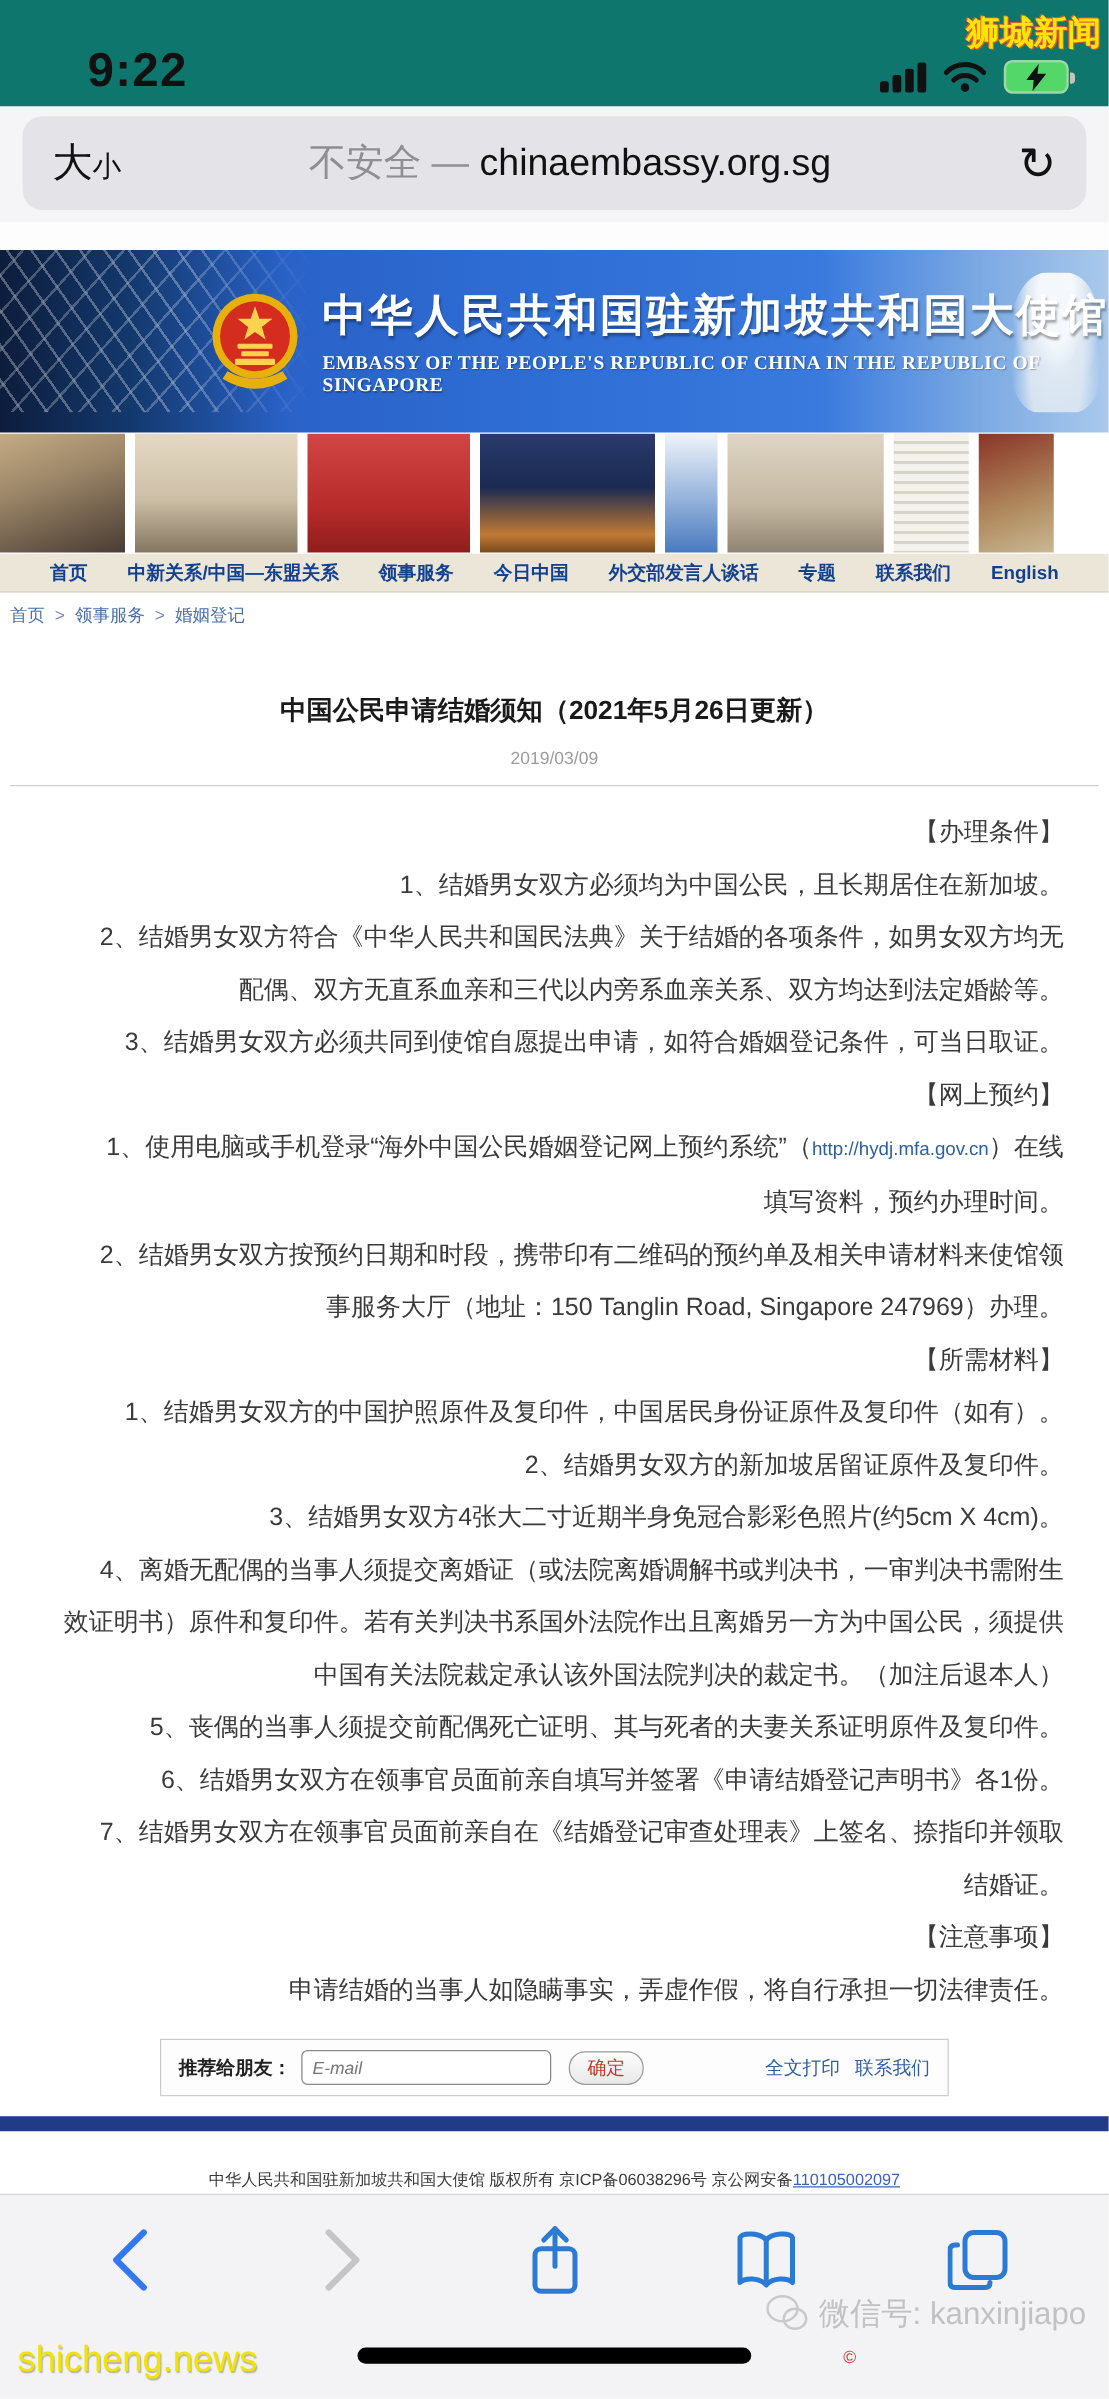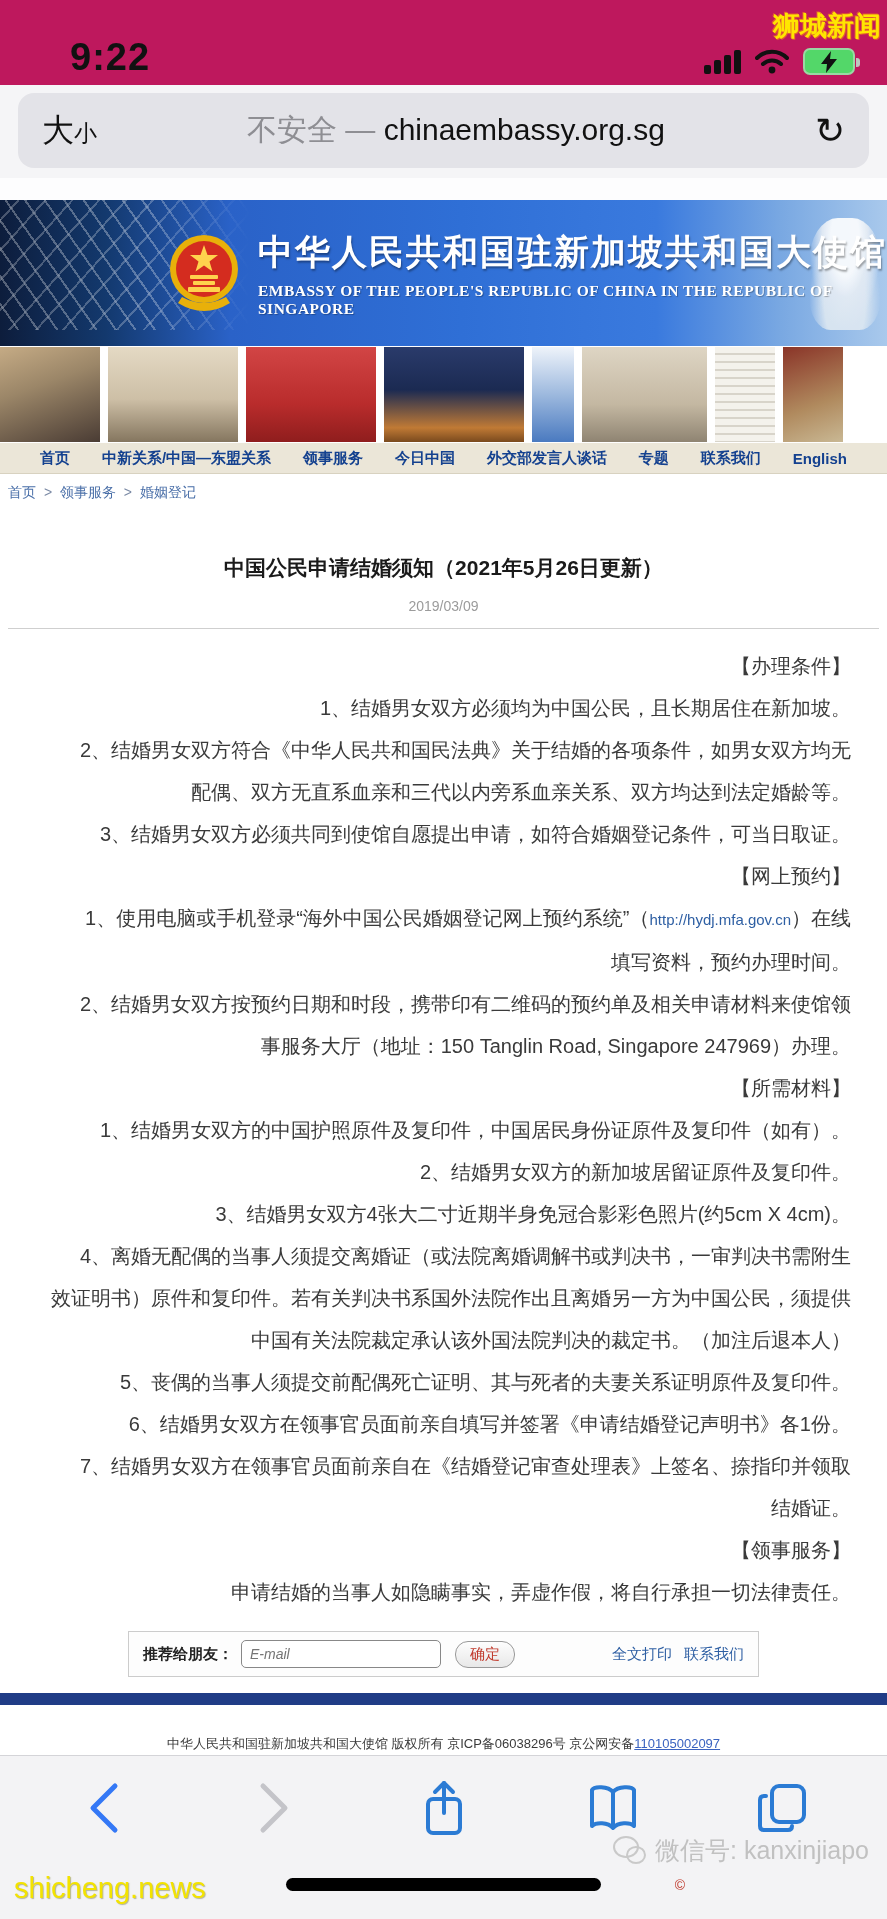--- a/index.html
+++ b/index.html
@@ -3,21 +3,21 @@
 <meta charset="utf-8">
 <style>
   * { margin:0; padding:0; box-sizing:border-box; }
   html,body { width:887px; }
   body {
     font-family:"Liberation Sans","DejaVu Sans",sans-serif;
     background:#fff; position:relative; width:887px; height:1919px; overflow:hidden;
   }
   
   .status-bar {
-    height:85px; background:#be185d; display:flex; align-items:flex-end;
+    height:85px; background:#0f766e; display:flex; align-items:flex-end;
     justify-content:space-between; padding:0 32px 6px 70px; position:relative;
   }
   .time { font-size:38px; font-weight:bold; color:#111; letter-spacing:1px; }
   .status-icons { display:flex; align-items:center; gap:14px; padding-bottom:4px; }
   .signal { display:flex; align-items:flex-end; gap:3px; }
   .signal span { width:7px; background:#111; border-radius:2px; display:block; }
   .signal .b1{height:9px} .signal .b2{height:14px} .signal .b3{height:19px} .signal .b4{height:24px}
   .battery {
     width:52px; height:27px; background:#53d769; border:2px solid #9ad9a4;
     border-radius:7px; position:relative; display:flex; align-items:center; justify-content:center;
@@ -238,21 +238,21 @@
 
   <p class="sec-head">【所需材料】</p>
   <p>1、结婚男女双方的中国护照原件及复印件，中国居民身份证原件及复印件（如有）。</p>
   <p>2、结婚男女双方的新加坡居留证原件及复印件。</p>
   <p>3、结婚男女双方4张大二寸近期半身免冠合影彩色照片(约5cm X 4cm)。</p>
   <p>4、离婚无配偶的当事人须提交离婚证（或法院离婚调解书或判决书，一审判决书需附生效证明书）原件和复印件。若有关判决书系国外法院作出且离婚另一方为中国公民，须提供中国有关法院裁定承认该外国法院判决的裁定书。（加注后退本人）</p>
   <p>5、丧偶的当事人须提交前配偶死亡证明、其与死者的夫妻关系证明原件及复印件。</p>
   <p>6、结婚男女双方在领事官员面前亲自填写并签署《申请结婚登记声明书》各1份。</p>
   <p>7、结婚男女双方在领事官员面前亲自在《结婚登记审查处理表》上签名、捺指印并领取结婚证。</p>
 
-  <p class="sec-head">【领事服务】</p>
+  <p class="sec-head">【注意事项】</p>
   <p>申请结婚的当事人如隐瞒事实，弄虚作假，将自行承担一切法律责任。</p>
 </div>
 
 <div class="share-row">
   <span class="share-label">推荐给朋友：</span>
   <input type="text" placeholder="E-mail" style="">
   <button class="confirm-btn">确定</button>
   <span class="share-links">
     <a href="#">全文打印</a>
     <a href="#">联系我们</a>

